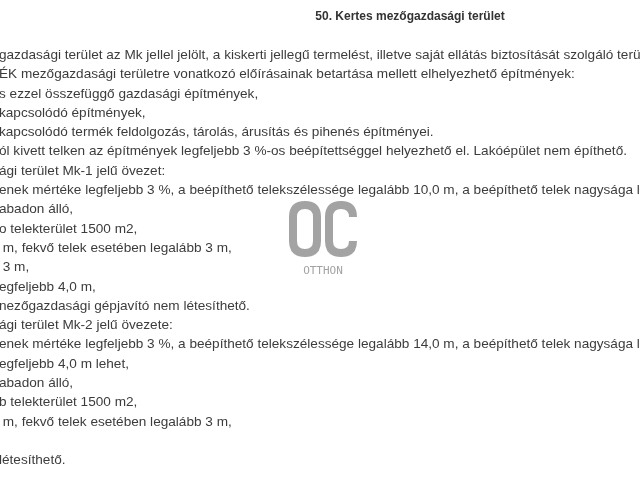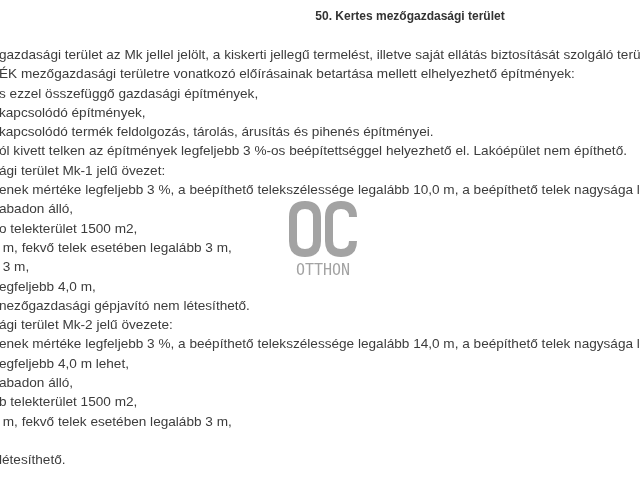--- a/index.html
+++ b/index.html
@@ -51,21 +51,21 @@
     }
     .wm-mark {
       display: flex;
       justify-content: center;
       gap: 2px;
       height: 58px;
     }
     .wm-mark svg { display: block; }
     .wm-text {
       font-family: "DejaVu Sans Mono", "Liberation Mono", monospace;
-      font-size: 15px;
+      font-size: 11px;
       line-height: 19px;
       letter-spacing: 0px;
       color: #a3a3a3;
     }
     .wm-text.first { margin-top: 3px; }
   </style>
 </head>
 <body>
 
 <div class="doc-title">50. Kertes mezőgazdasági terület</div>

